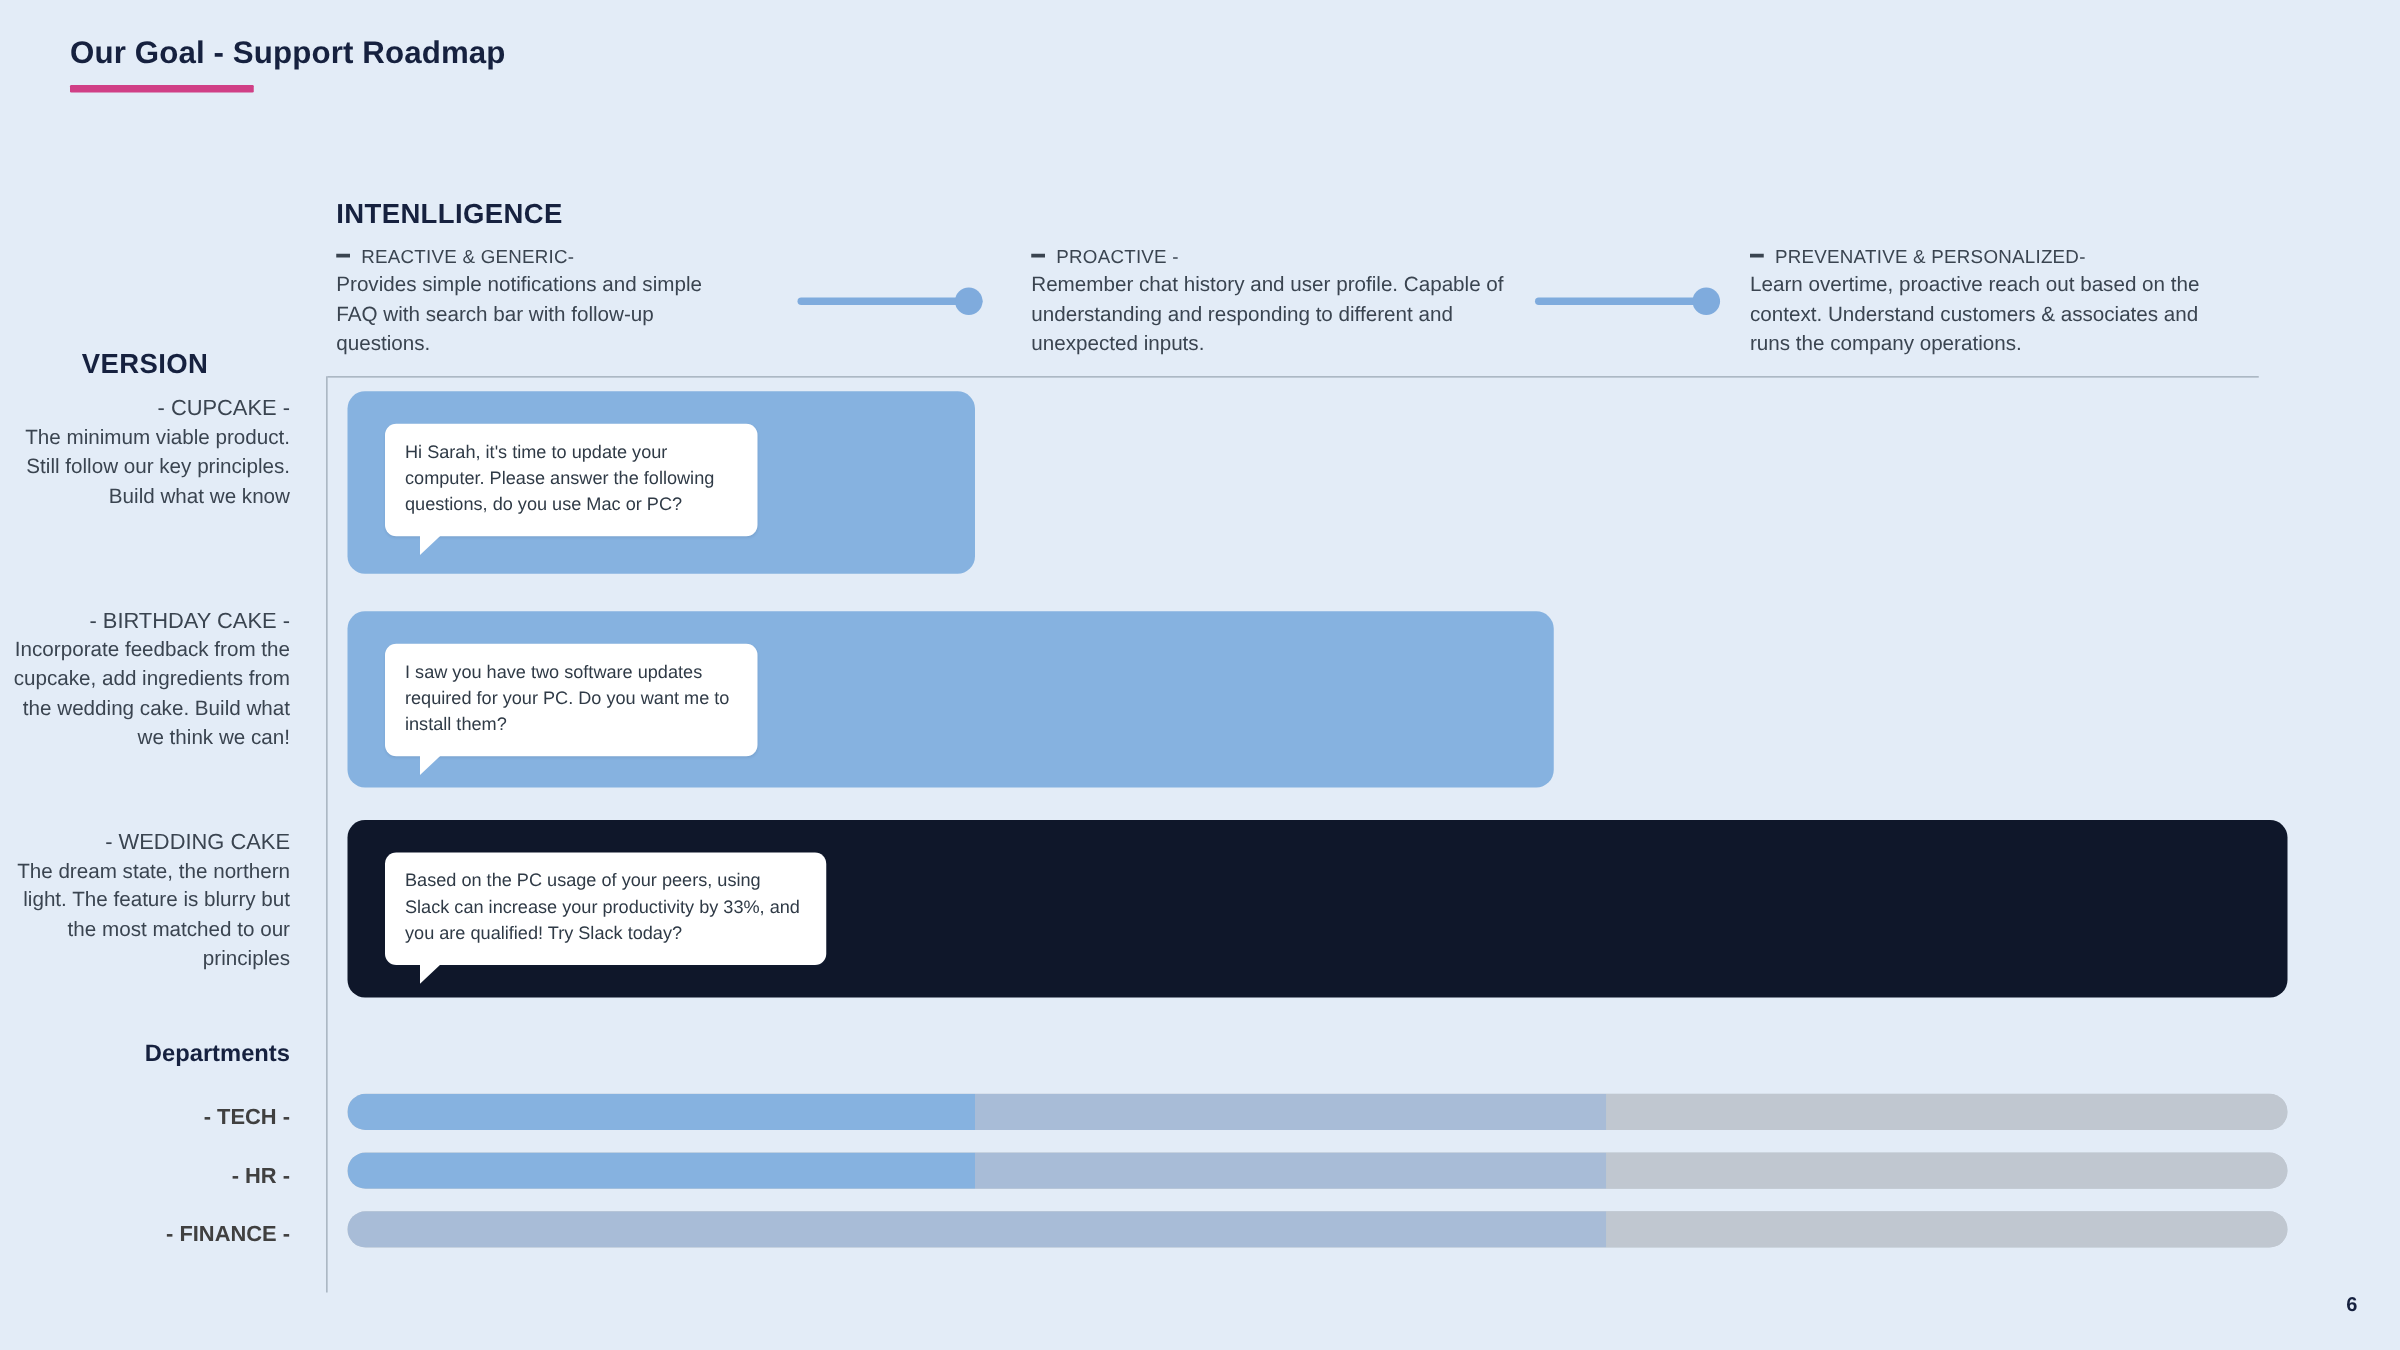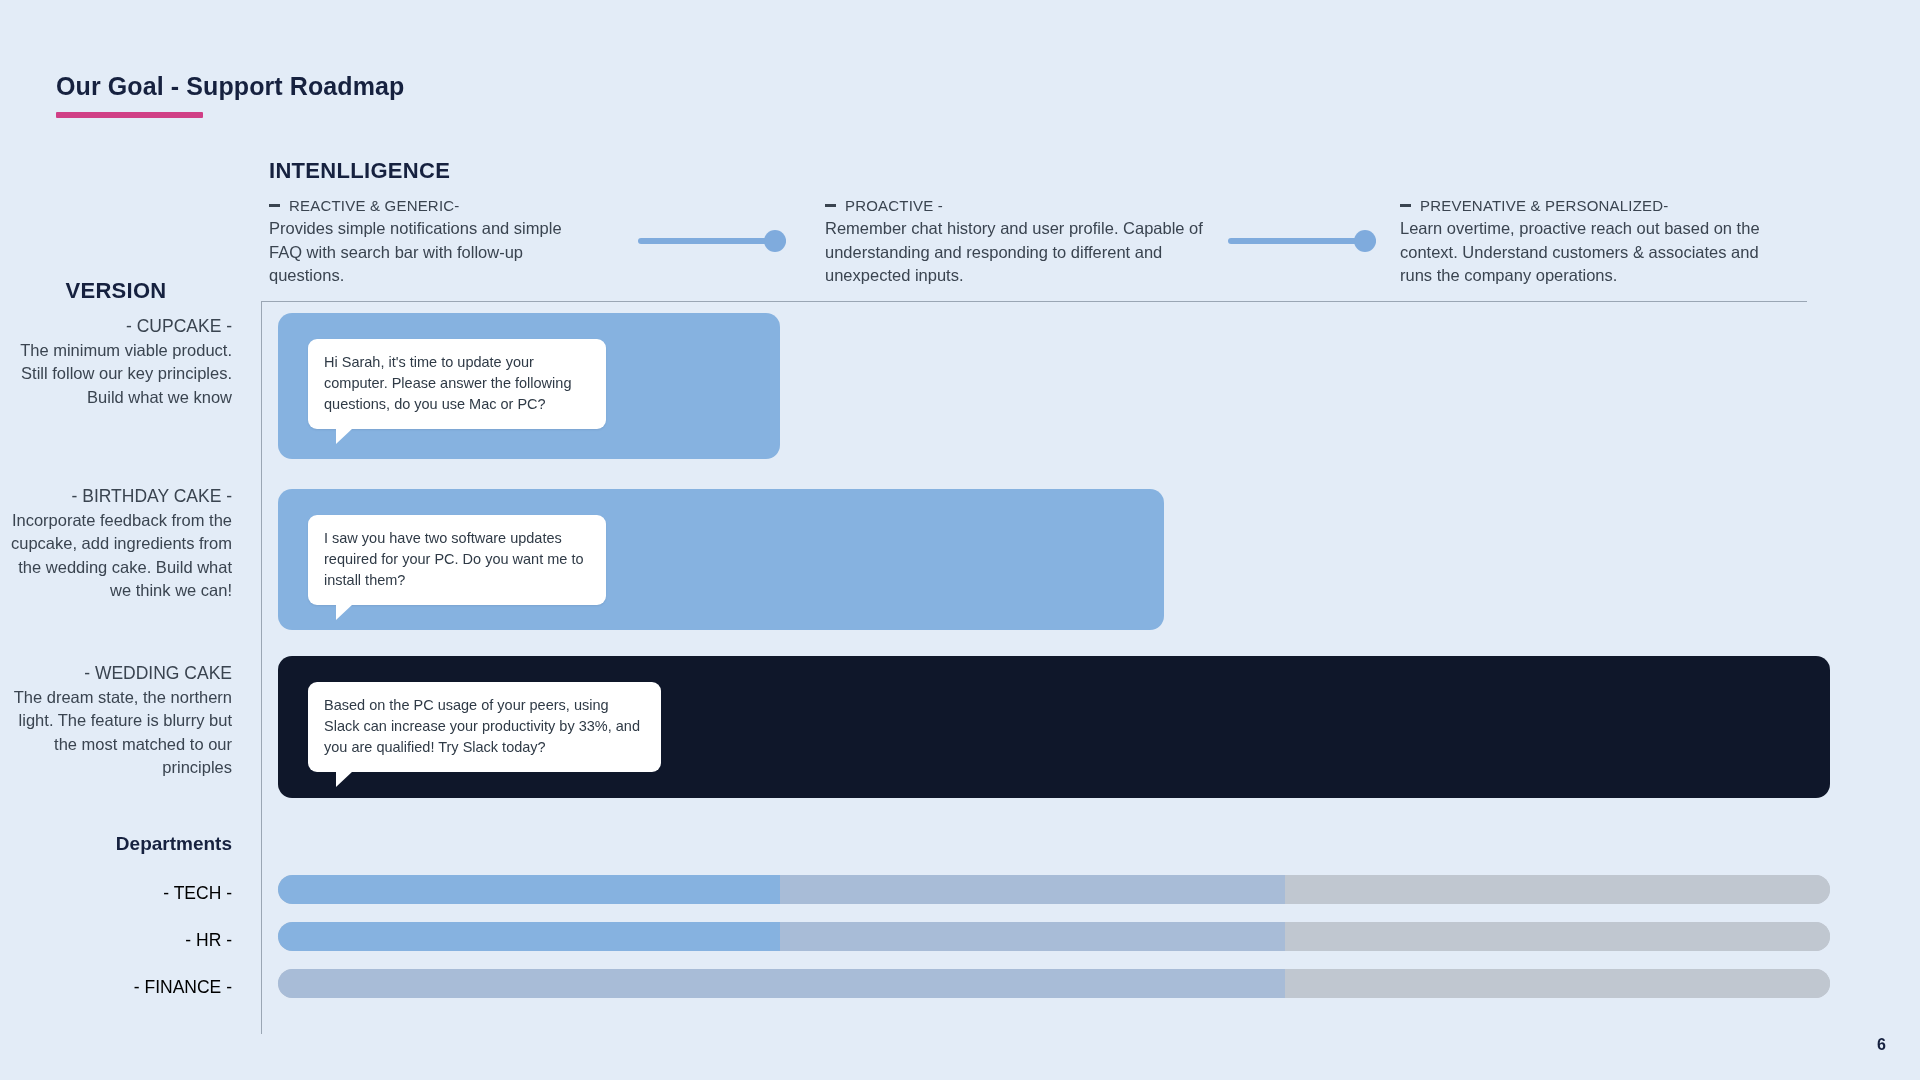--- a/index.html
+++ b/index.html
@@ -14,21 +14,20 @@
     position: relative;
   }
 
   
   .title-block { position: absolute; left: 56px; top: 28px; }
   .page-title {
     font-size: 25px;
     font-weight: bold;
     color: #16213f;
     letter-spacing: .1px;
-    margin-top: 44px;
   }
   .title-rule {
     width: 147px;
     height: 6px;
     background: #d03f86;
     margin-top: 11px;
     border-radius: 1px;
   }
 
   
@@ -131,21 +130,21 @@
   }
 
   
   .chat-card {
     position: absolute;
     left: 278px;
     background: #86b2e0;
     border-radius: 14px;
   }
   .chat-card.card1 { top: 313px; width: 502px; height: 146px; padding-left: 46px; }
-  .chat-card.card2 { top: 489px; width: 886px; height: 141px; }
+  .chat-card.card2 { top: 489px; width: 965px; height: 141px; }
   .chat-card.card3 { top: 656px; width: 1552px; height: 142px; }
 
   .bubble {
     position: absolute;
     left: 30px; top: 26px;
     background: #ffffff;
     border-radius: 9px;
     padding: 13px 16px 14px 16px;
     box-shadow: 0 1px 2px rgba(30,50,80,.10);
   }
@@ -176,21 +175,22 @@
     text-align: right;
     font-size: 19px;
     font-weight: bold;
     color: #16213f;
   }
   .dept-label {
     position: absolute;
     width: 232px;
     text-align: right;
     font-size: 17.5px;
-    color: #000000;
+    color: #404040;
+    font-weight: bold;
   }
   .dept-label.d1 { top: 883px; }
   .dept-label.d2 { top: 930px; }
   .dept-label.d3 { top: 977px; }
 
   .dept-bar {
     position: absolute;
     left: 278px;
     width: 1552px;
     height: 29px;

